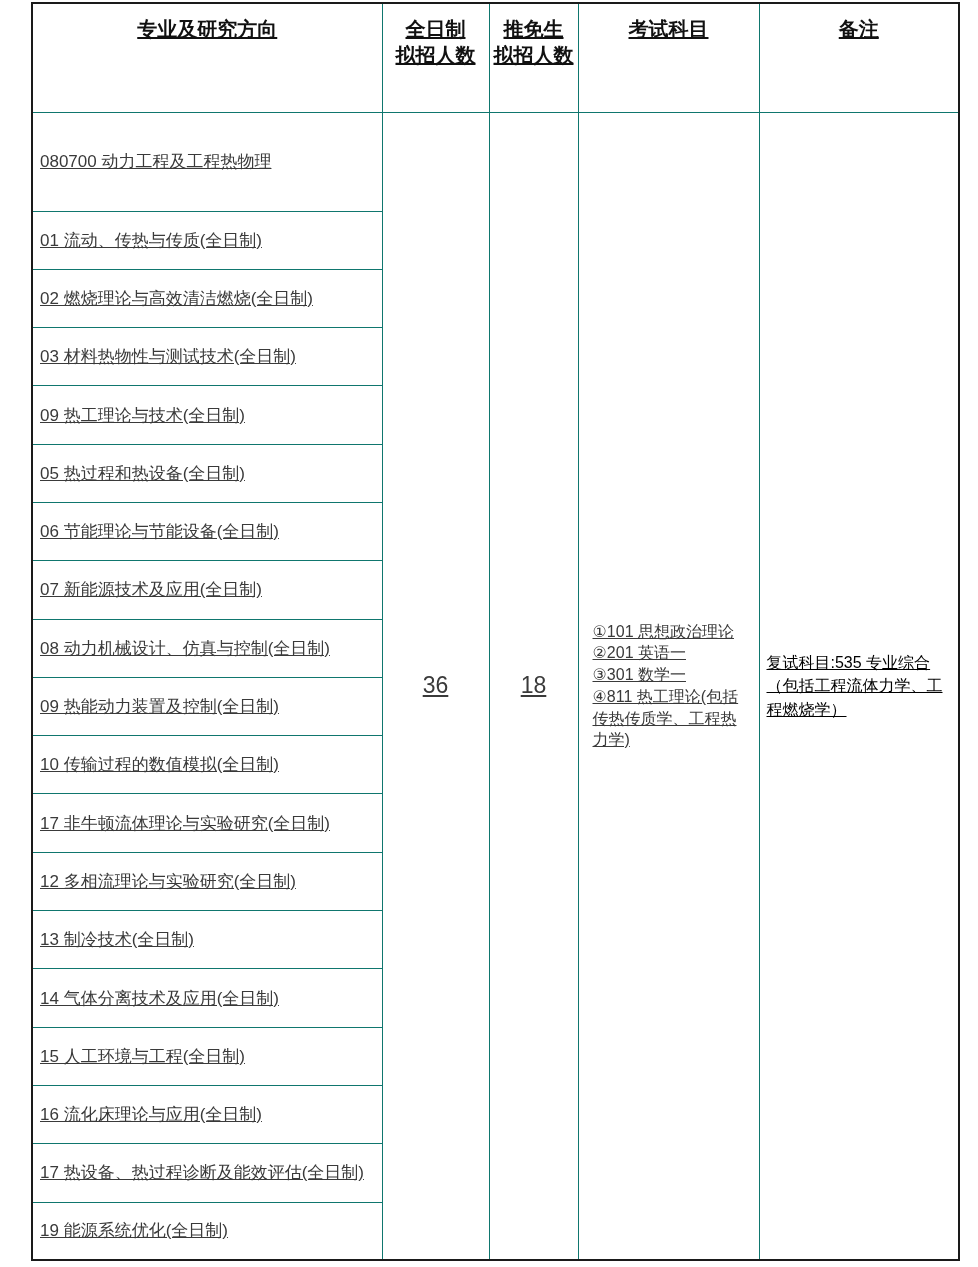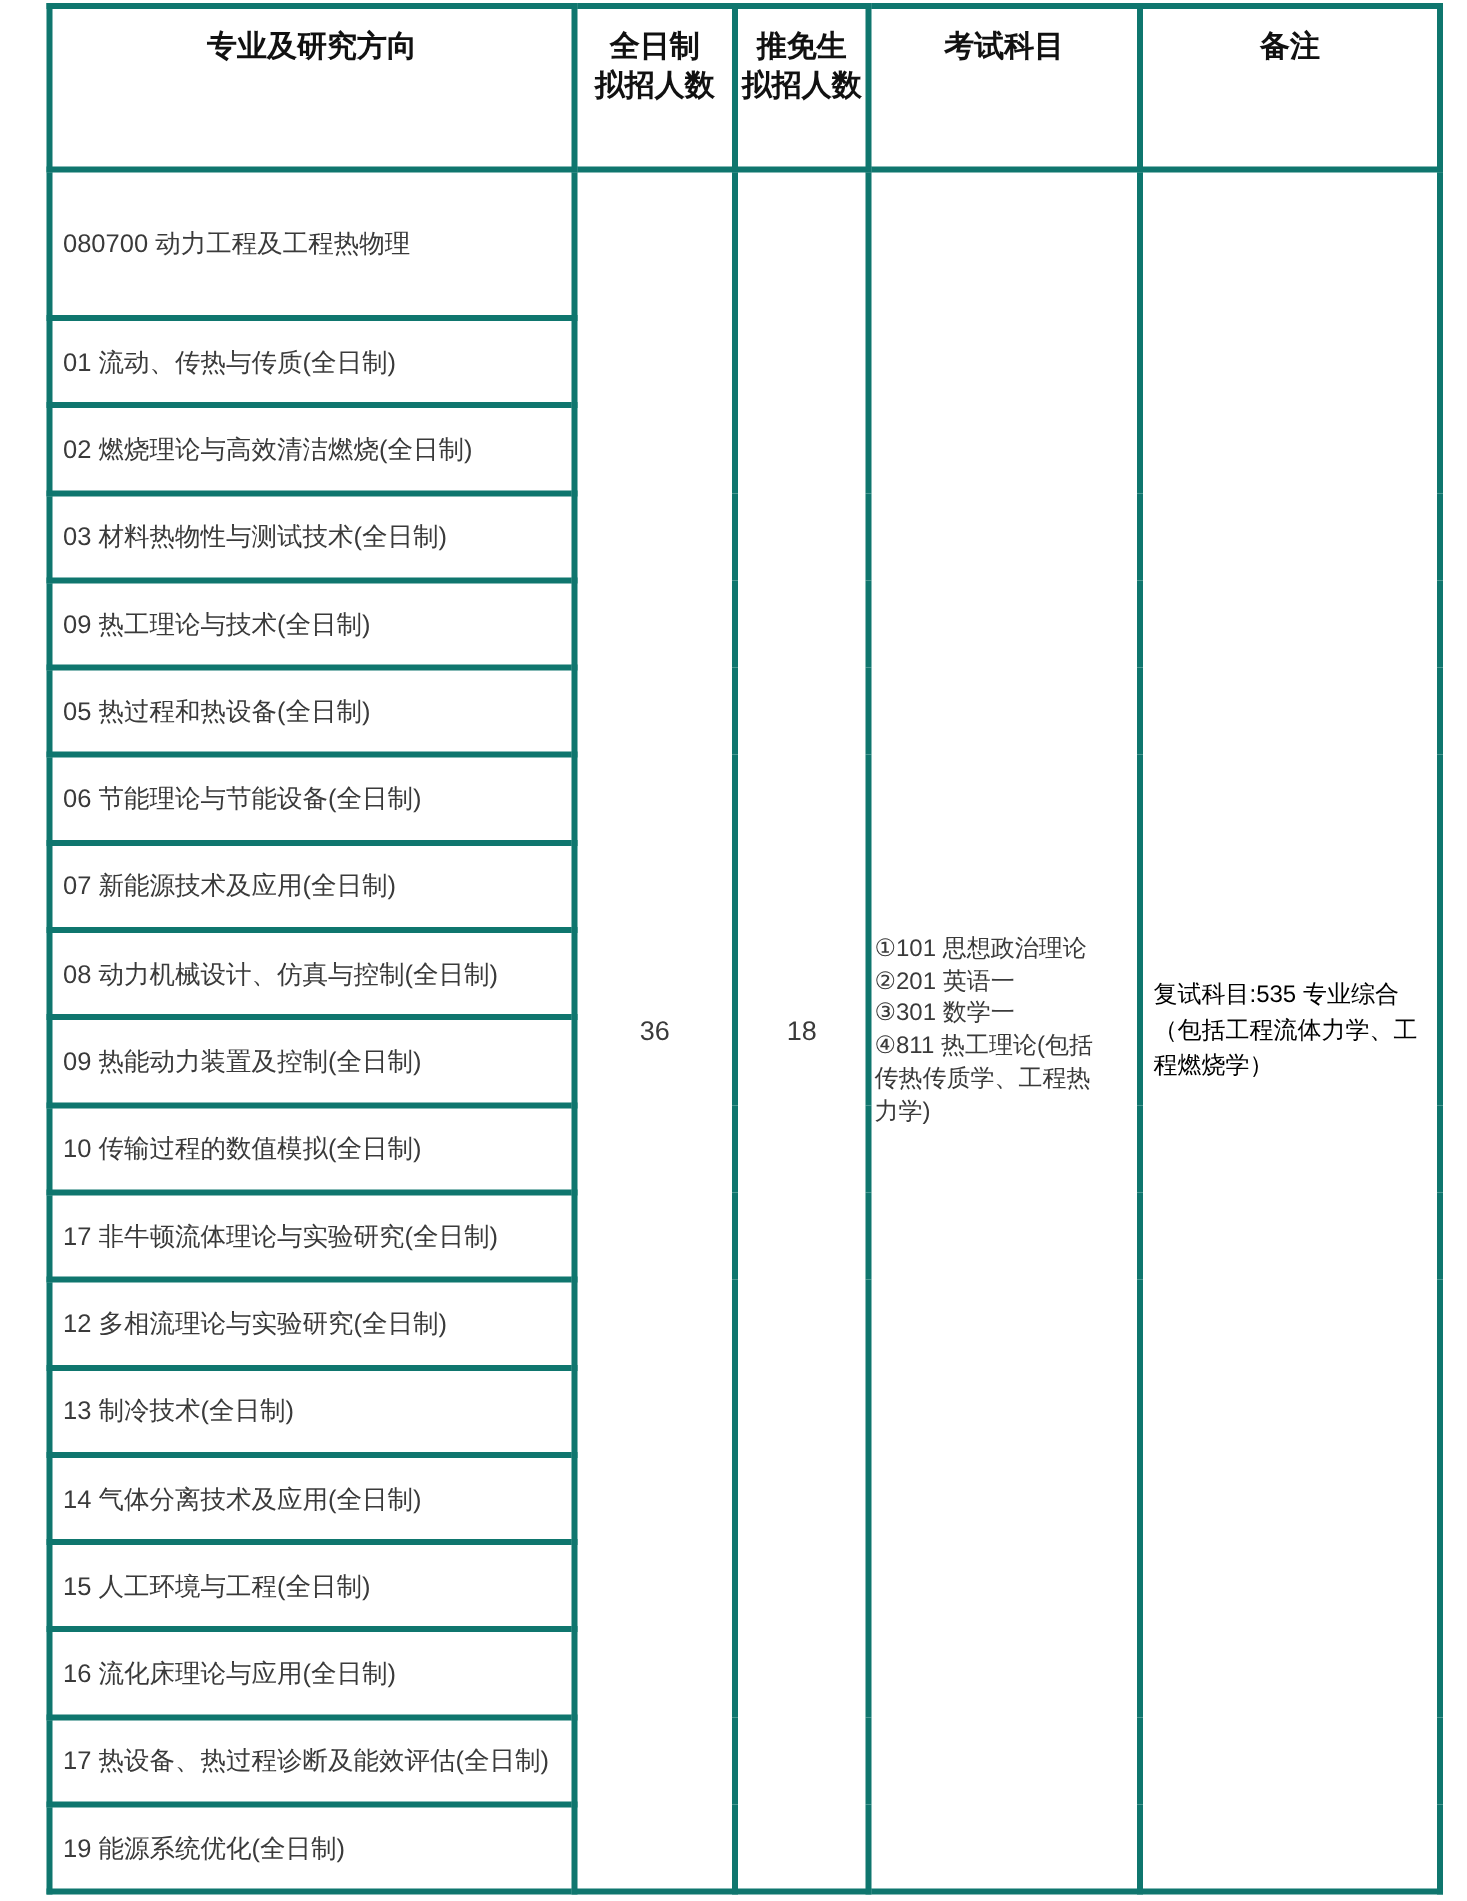--- a/index.html
+++ b/index.html
@@ -21,23 +21,24 @@
     top: 2px;
   }
   table.admissions {
     border-collapse: collapse;
     table-layout: fixed;
     width: 927px;
     border: 2px solid #1a1a1a;
   }
   table.admissions th,
   table.admissions td {
-    border: 4px solid #0f766e;
+    border: 1px solid #0f766e;
     box-sizing: border-box;
     overflow: hidden;
+    text-decoration: underline;
   }
   
   tr.header-row { height: 109px; }
   th.hdr {
     vertical-align: top;
     text-align: center;
     padding-top: 12px;
     font-size: 20px;
     font-weight: bold;
     color: #111111;
@@ -54,27 +55,27 @@
     padding: 0 4px 0 7px;
     font-size: 17px;
     color: #3a3a3a;
     white-space: nowrap;
     margin-left: 12px;
   }
   
   td.count-cell {
     vertical-align: middle;
     text-align: center;
-    font-size: 18px;
+    font-size: 23px;
     color: #3a3a3a;
   }
   td.subjects-cell {
     vertical-align: middle;
     text-align: left;
-    padding: 0 5px 0 2px;
+    padding: 0 5px 0 14px;
     font-size: 16px;
     line-height: 1.36;
     color: #3a3a3a;
   }
   td.subjects-cell .subject-line { white-space: pre-line; }
   td.remark-cell {
     vertical-align: middle;
     text-align: left;
     padding: 0 5px 0 7px;
     font-size: 16px;

